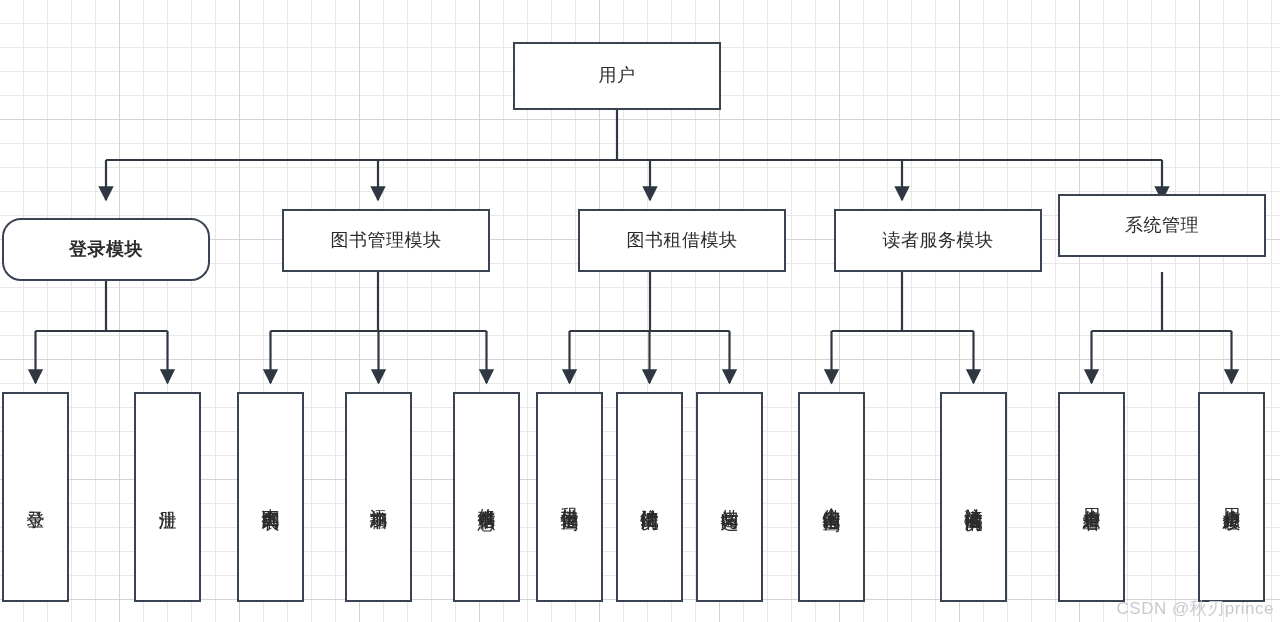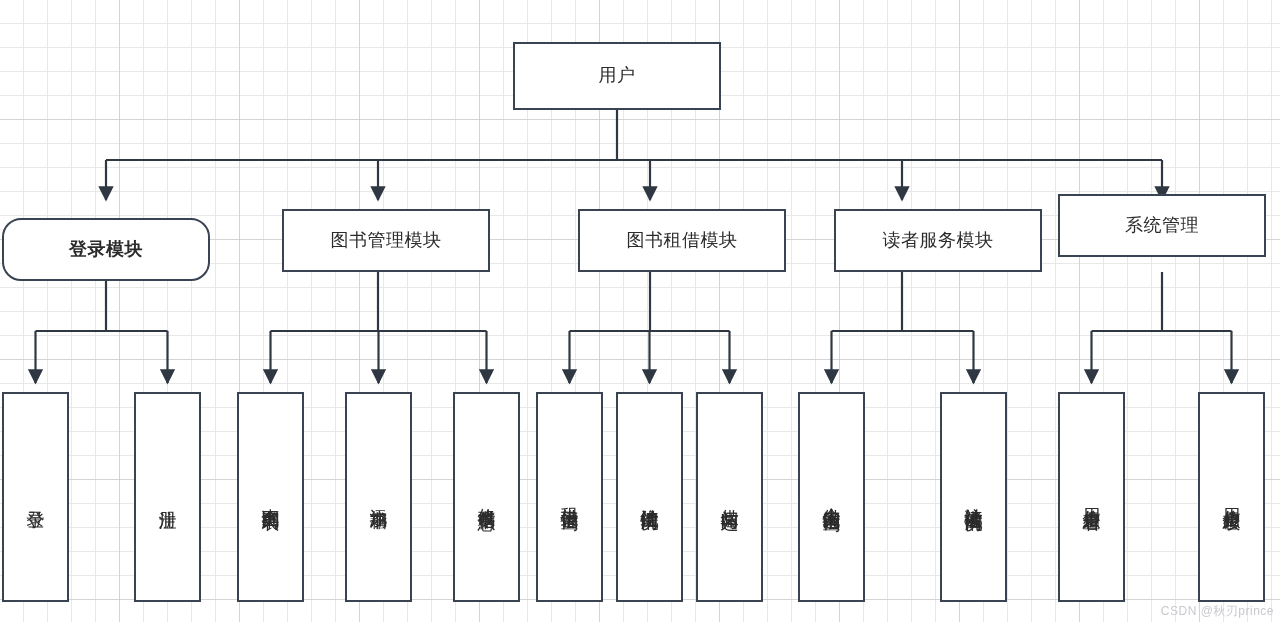--- a/index.html
+++ b/index.html
@@ -68,21 +68,21 @@
     text-orientation: upright;
     font-size: 18px;
     line-height: 1.34;
     letter-spacing: 1px;
     max-height: 100%;
   }
   #watermark {
     position: absolute;
     right: 6px;
     bottom: 2px;
-    font-size: 12px;
+    font-size: 17px;
     color: #c9c9cf;
     letter-spacing: 0.5px;
     white-space: nowrap;
     pointer-events: none;
   }
 </style>
 </head>
 <body>
 
 <div id="canvas">

